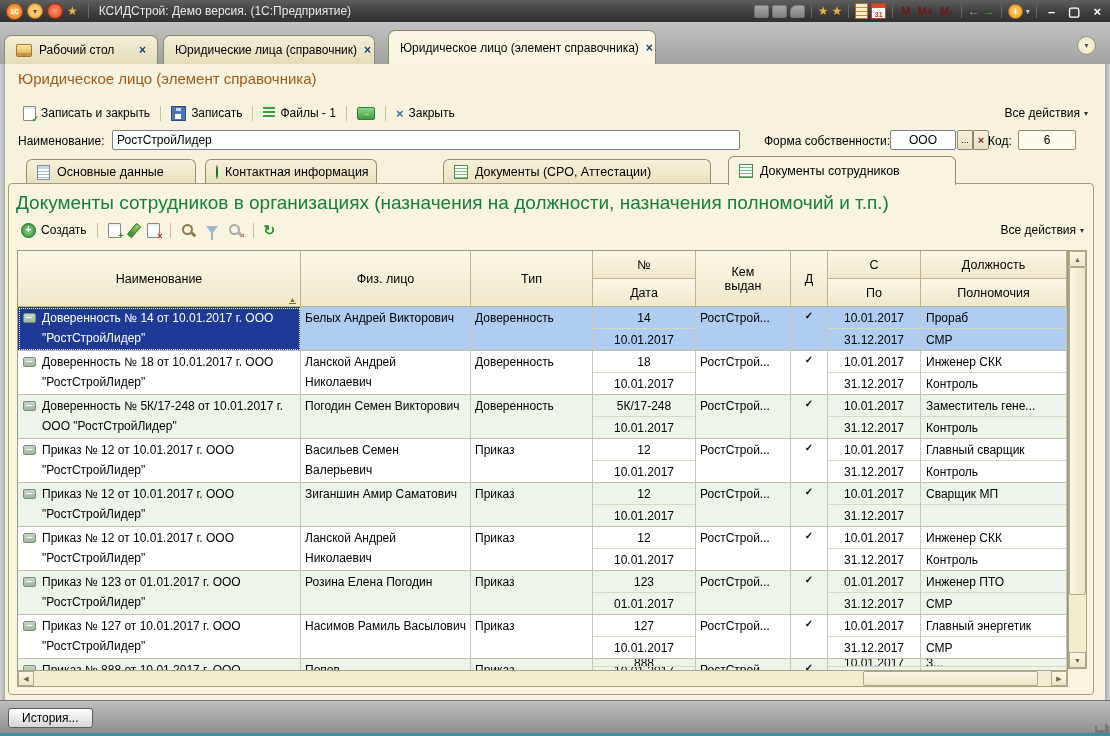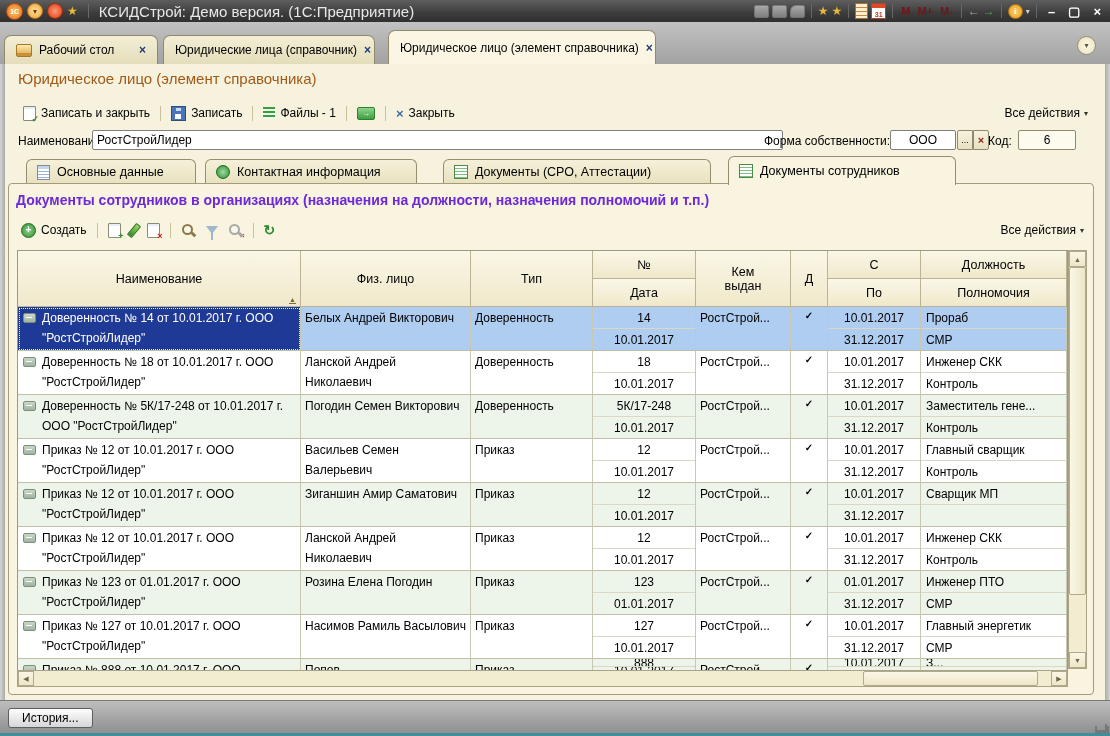--- a/index.html
+++ b/index.html
@@ -10,21 +10,21 @@
   .titlebar{left:0;top:0;width:1110px;height:22px;background:linear-gradient(#5E5E5E,#3C3C3C 60%,#303030);
             display:flex;align-items:center;color:#ECECEC}
   .tb-left{display:flex;align-items:center;gap:4px;padding-left:6px}
   .logo1c{width:15px;height:15px;border-radius:50%;background:radial-gradient(#FCCB5E,#E8641E);
           border:1px solid #B04A10;color:#FFF;font-size:7px;font-weight:bold;display:flex;align-items:center;justify-content:center}
   .tb-circle{width:14px;height:14px;border-radius:50%;display:flex;align-items:center;justify-content:center;
              font-size:8px;color:#7A3A00;background:radial-gradient(#FFE2A0,#F0A030);border:1px solid #C07818}
   .tb-circle.red{background:radial-gradient(#FF9A70,#D83818);border-color:#A82808}
   .tb-star{color:#E8B83C;font-size:12px;line-height:12px}
   .tb-sep{width:1px;height:14px;background:#6A6A6A;margin:0 6px}
-  .tb-title{font-size:15px;color:#E8E8E8;white-space:nowrap}
+  .tb-title{font-size:12px;color:#E8E8E8;white-space:nowrap}
   .tb-right{position:absolute;right:4px;top:0;height:22px;display:flex;align-items:center;gap:3px}
   .dico{width:13px;height:11px;background:linear-gradient(#CFCFCF,#9E9E9E);border:1px solid #8C8C8C;border-radius:2px;opacity:.7}
   .dico.mag2{border-radius:6px 2px 2px 2px}
   .stargrp{color:#E8B83C;font-size:12px;line-height:12px}
   .calc{width:11px;height:14px;background:repeating-linear-gradient(#FBEFD0 0 3px,#C88A3A 3px 4px);border:1px solid #A8702A}
   .cal{width:13px;height:14px;background:#FFF;border:1px solid #B04828;box-shadow:inset 0 4px 0 #D84A28;
        display:flex;align-items:flex-end;justify-content:center;font-size:7px;color:#C03818;font-weight:bold}
   .mbtn{color:#6E1818;font-weight:bold;font-size:11px;padding:0 2px}
   .navarr{font-size:12px;font-weight:bold}
   .navarr.back{color:#9AA89A}
@@ -85,39 +85,39 @@
   .mag.gray:before{border-color:#A8A8A8}
   .mag.gray:after{background:#A8A8A8}
   .mag .redx{position:absolute;right:-2px;bottom:-2px;color:#C22418;font-size:8px;font-weight:bold}
   .funnel{width:0;height:0;border-left:6px solid transparent;border-right:6px solid transparent;border-top:8px solid #9FB6CC;position:relative}
   .funnel:after{content:"";position:absolute;left:-1px;top:-2px;width:2px;height:8px;background:#9FB6CC}
   .refr{color:#2E8B2E;font-weight:bold;font-size:14px;line-height:14px}
   
   .flabel{top:134px;white-space:nowrap}
   input{font-family:"Liberation Sans",sans-serif;font-size:12px;box-sizing:border-box}
   .txtin{height:20px;border:1px solid #7F7F7F;border-radius:2px;background:#FFF;padding:0 4px}
-  .fld-name{left:92px;top:130px;width:691px}
+  .fld-name{left:112px;top:130px;width:628px}
   .fld-own{left:890px;top:130px;width:66px;text-align:center}
   .minibtn{top:130px;width:16px;height:20px;background:linear-gradient(#F7F2DC,#E7E0C2);border:1px solid #8F8A6E;
            font-size:9px;display:flex;align-items:center;justify-content:center;box-sizing:border-box}
   .minibtn.dots{left:957px;border-radius:2px 0 0 2px}
   .minibtn.xr{left:973px;border-radius:0 2px 2px 0;color:#8A2018;font-weight:bold;font-size:11px}
   .fld-code{left:1018px;top:130px;width:58px;text-align:center;background:#FDFAEE;border:1px solid #8F8A6E;border-radius:2px;height:20px}
   
   .itab{position:absolute;height:25px;top:159px;background:linear-gradient(#F5F0D8,#E8E1C0);
         border:1px solid #948E70;border-bottom:none;border-radius:6px 6px 0 0;
         display:flex;align-items:center;gap:7px;padding:0 10px;box-sizing:border-box;font-size:12.5px;white-space:nowrap}
   .itab.active{top:156px;height:29px;background:#F8F4E0;z-index:3}
   .ic-doc{width:11px;height:13px;background:#FFF;border:1px solid #7A8CA8;
           box-shadow:inset 0 3px 0 #C8D4E8;background-image:repeating-linear-gradient(#FFF 0 2px,#9FB4D4 2px 3px)}
   .ic-globe{width:12px;height:12px;border-radius:50%;background:radial-gradient(#9FDB9F,#2E8B2E);border:1px solid #1E6B1E}
   .ic-table{width:12px;height:12px;background:#FFF;border:1px solid #4A8A4A;
             background-image:repeating-linear-gradient(#FFF 0 2px,#7FBF7F 2px 3px)}
   .panel{left:8px;top:183px;width:1086px;height:512px;border:1px solid #A29B7C;border-radius:4px;background:#F8F4E0;box-sizing:border-box}
-  .sect-head{left:16px;top:192px;width:1060px;font-size:14px;font-weight:bold;color:#6d28d9;white-space:nowrap}
+  .sect-head{left:16px;top:192px;width:1060px;font-size:19px;font-weight:normal;color:#15803d;white-space:nowrap}
   .listbar{left:16px;top:220px;height:20px;display:flex;align-items:center}
   
   .tbl{left:17px;top:250px;width:1049px;border:1px solid #9A9A82;background:#FFF;box-sizing:content-box}
   .thead{display:grid;grid-template-columns:283px 170px 122px 103px 95px 37px 93px 146px;grid-template-rows:28px 28px}
   .th{background:linear-gradient(#FBF7E6,#EFE8CB);border-right:1px solid #BBB394;border-bottom:1px solid #BBB394;
       display:flex;align-items:center;justify-content:center;font-size:12.5px;position:relative;overflow:hidden;text-align:center}
   .h-name{grid-column:1;grid-row:1/3}.h-person{grid-column:2;grid-row:1/3}.h-type{grid-column:3;grid-row:1/3}
   .h-number{grid-column:4;grid-row:1}.h-issued{grid-column:5;grid-row:1/3}.h-d{grid-column:6;grid-row:1/3}
   .h-from{grid-column:7;grid-row:1}.h-position{grid-column:8;grid-row:1}
   .h-date{grid-column:4;grid-row:2}.h-to{grid-column:7;grid-row:2}.h-authority{grid-column:8;grid-row:2}
@@ -253,21 +253,21 @@
 <input class="abs txtin fld-own" value="ООО" style="">
 <span class="abs minibtn dots">...</span>
 <span class="abs minibtn xr">×</span>
 <span class="abs flabel" style="left:988px">Код:</span>
 <input class="abs fld-code" readonly="" value="6" style="">
 
 <div class="itab" style="left:26px;width:170px">
   <span class="ic-doc"></span>
   <span>Основные данные</span>
 </div>
-<div class="itab" style="left:205px;width:212px">
+<div class="itab" style="left:205px;width:172px">
   <span class="ic-globe"></span>
   <span>Контактная информация</span>
 </div>
 <div class="itab" style="left:443px;width:268px">
   <span class="ic-table"></span>
   <span>Документы (СРО, Аттестации)</span>
 </div>
 <div class="itab active" style="left:728px;width:228px">
   <span class="ic-table"></span>
   <span>Документы сотрудников</span>

